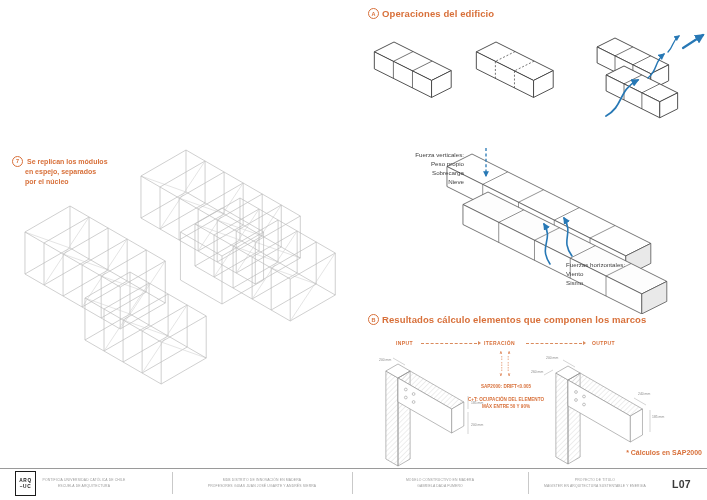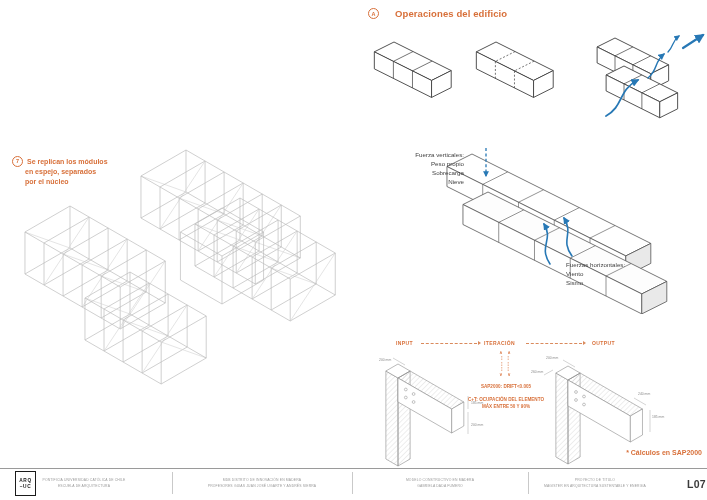--- a/index.html
+++ b/index.html
@@ -4,21 +4,21 @@
 <style>
   html,body{margin:0;padding:0;background:#e8e8e8;}
   .sheet{position:relative;width:707px;height:500px;background:#ffffff;overflow:hidden;
          font-family:"Liberation Sans",sans-serif;}
   .abs{position:absolute;}
   
   .circ{display:inline-flex;width:9px;height:9px;border:0.8px solid #D8703A;border-radius:50%;
         font-size:5.5px;font-weight:bold;color:#D8703A;align-items:center;justify-content:center;
         flex:0 0 auto;}
   
-  .sec-title{position:absolute;display:flex;gap:16px;}
+  .sec-title{position:absolute;display:flex;gap:3px;}
   .sec-title .ttl{font-size:9.5px;font-weight:bold;color:#D8703A;letter-spacing:.1px;white-space:nowrap;}
   
   .note7{position:absolute;left:12px;top:156px;width:160px;color:#D8703A;font-size:7px;
          font-weight:bold;line-height:9.5px;}
   .note7 .row{display:flex;gap:4px;align-items:center;}
   .note7 .ind{margin-left:13px;}
   
   .flabel{position:absolute;font-size:6.2px;color:#3f3f3f;line-height:9px;}
   .flabel.vert{left:368px;top:150px;width:96px;text-align:right;}
   .flabel.horiz{left:566px;top:260px;width:110px;text-align:left;}
@@ -37,21 +37,21 @@
             font-size:7px;font-weight:bold;color:#D8703A;}
   
   .footer-rule{position:absolute;left:0;top:468px;width:707px;border-top:1px solid #9a9a9a;}
   .fsep{position:absolute;top:472px;width:0;height:22px;border-left:1px solid #c9c9c9;}
   .fcol{position:absolute;top:477px;font-size:3.4px;letter-spacing:.15px;color:#9a9a9a;
         text-align:center;line-height:1.8;}
   .logo{position:absolute;left:15px;top:471px;width:19px;height:23px;border:1px solid #1a1a1a;
         display:flex;flex-direction:column;align-items:center;justify-content:center;
         font-size:4.8px;font-weight:bold;letter-spacing:.6px;color:#1a1a1a;line-height:5.6px;}
   .pagecode{position:absolute;left:672px;top:478px;width:34px;font-size:10.5px;font-weight:bold;
-            color:#3a3a3a;text-align:right;letter-spacing:.3px;}
+            color:#3a3a3a;text-align:left;letter-spacing:.3px;}
 </style>
 </head>
 <body>
 
 <div class="sheet">
 
   <svg width="0" height="0" style="position:absolute">
     <defs>
       <pattern id="hatch" patternUnits="userSpaceOnUse" width="3.6" height="3.6" patternTransform="rotate(45)">
         <line x1="0" y1="0" x2="0" y2="3.6" stroke="#c6c6c6" stroke-width="0.6"></line>
@@ -318,20 +318,24 @@
     <div>Peso propio</div>
     <div>Sobrecarga</div>
     <div>Nieve</div>
   </div>
   <div class="flabel horiz">
     <div>Fuerzas horizontales:</div>
     <div>Viento</div>
     <div>Sismo</div>
   </div>
 
+  <div class="sec-title" style="left:368px;top:314px">
+    <span class="circ">B</span>
+    <span class="ttl">Resultados cálculo elementos que componen los marcos</span>
+  </div>
 
   <div class="flow-lab" style="left:396px;top:340px">INPUT</div>
   <div class="flow-dash" style="left:421px;top:343px;width:56px"></div>
   <div class="flow-head" style="left:478px;top:341px"></div>
   <div class="flow-lab" style="left:484px;top:340px">ITERACIÓN</div>
   <div class="flow-dash" style="left:526px;top:343px;width:56px"></div>
   <div class="flow-head" style="left:583px;top:341px"></div>
   <div class="flow-lab" style="left:592px;top:340px">OUTPUT</div>
 
   <svg id="jointL" class="abs" style="left:378px;top:352px" width="125" height="115">

